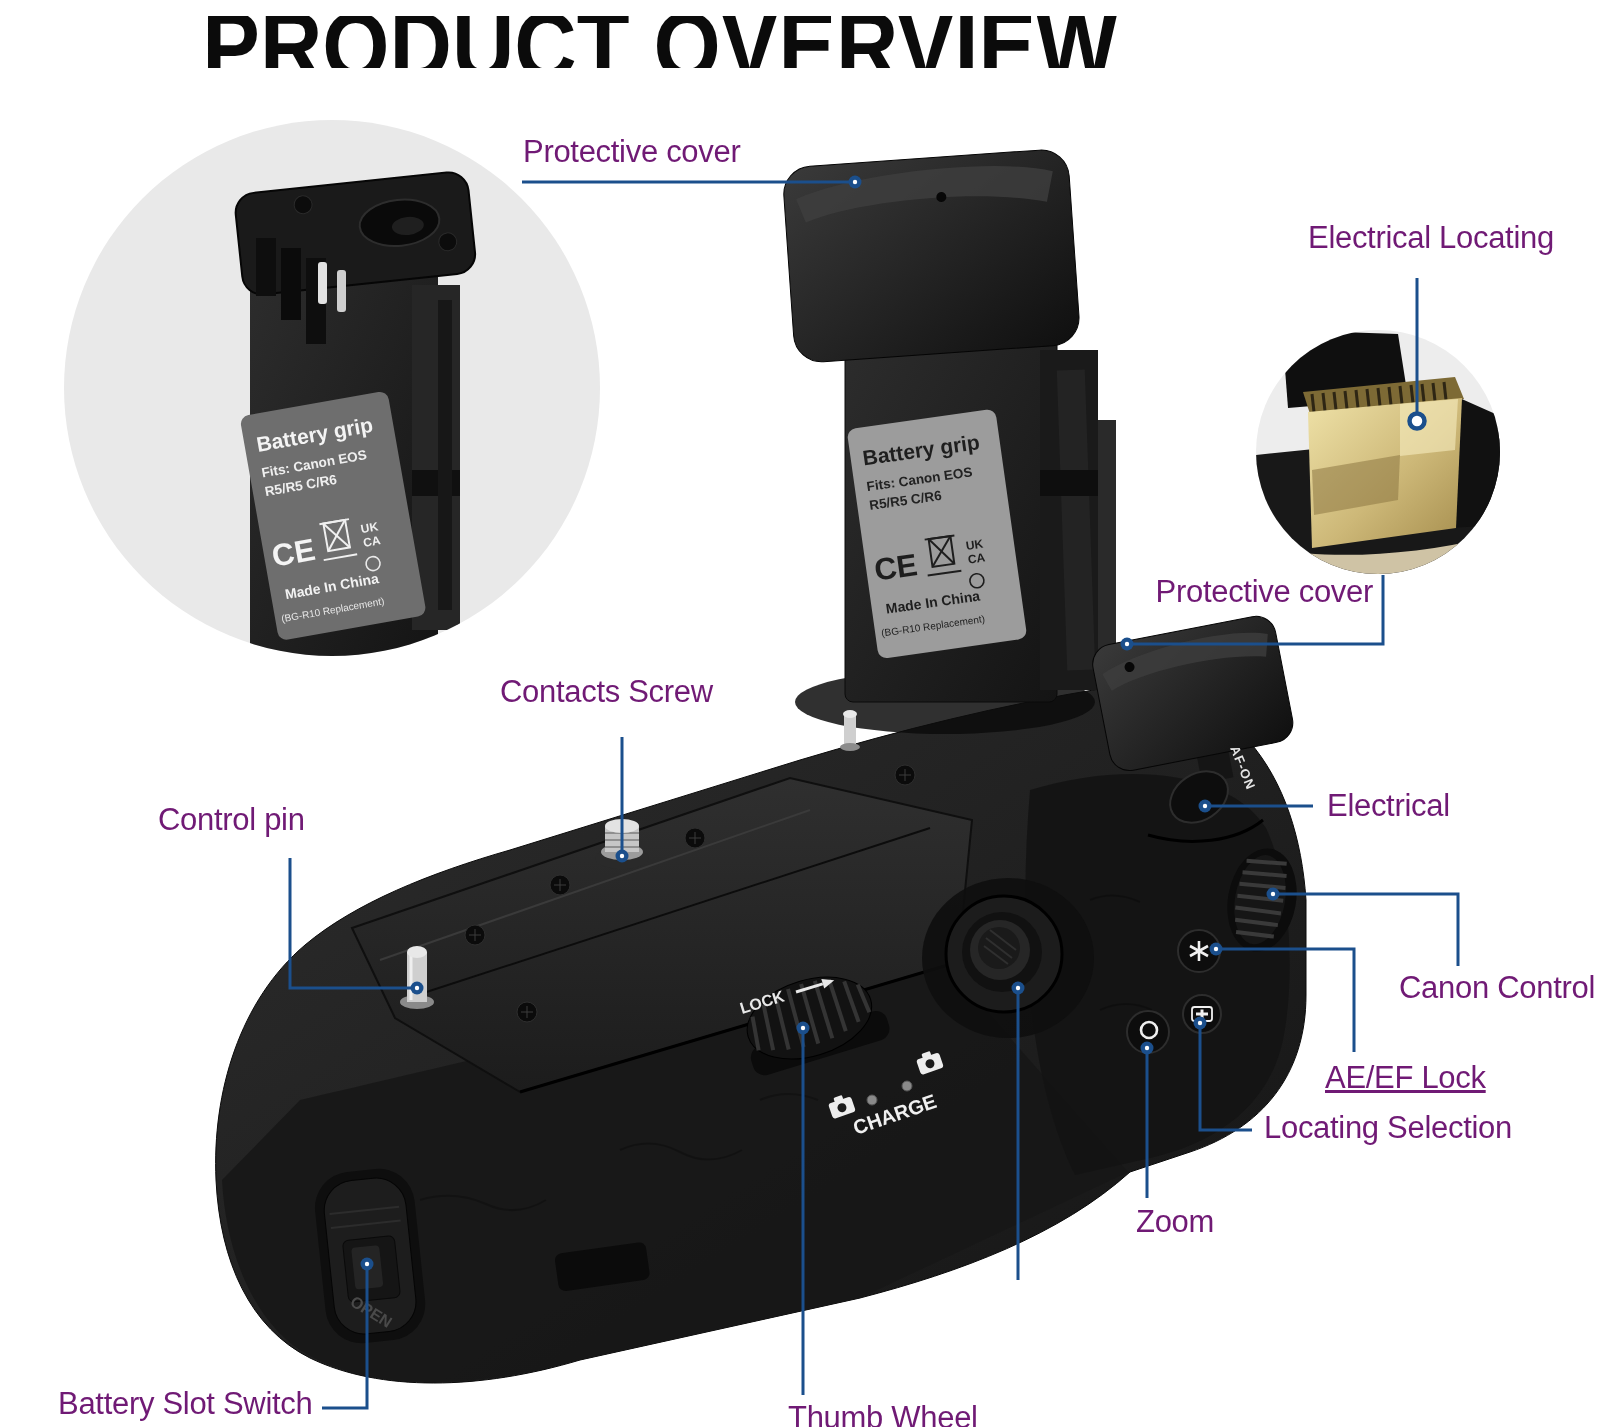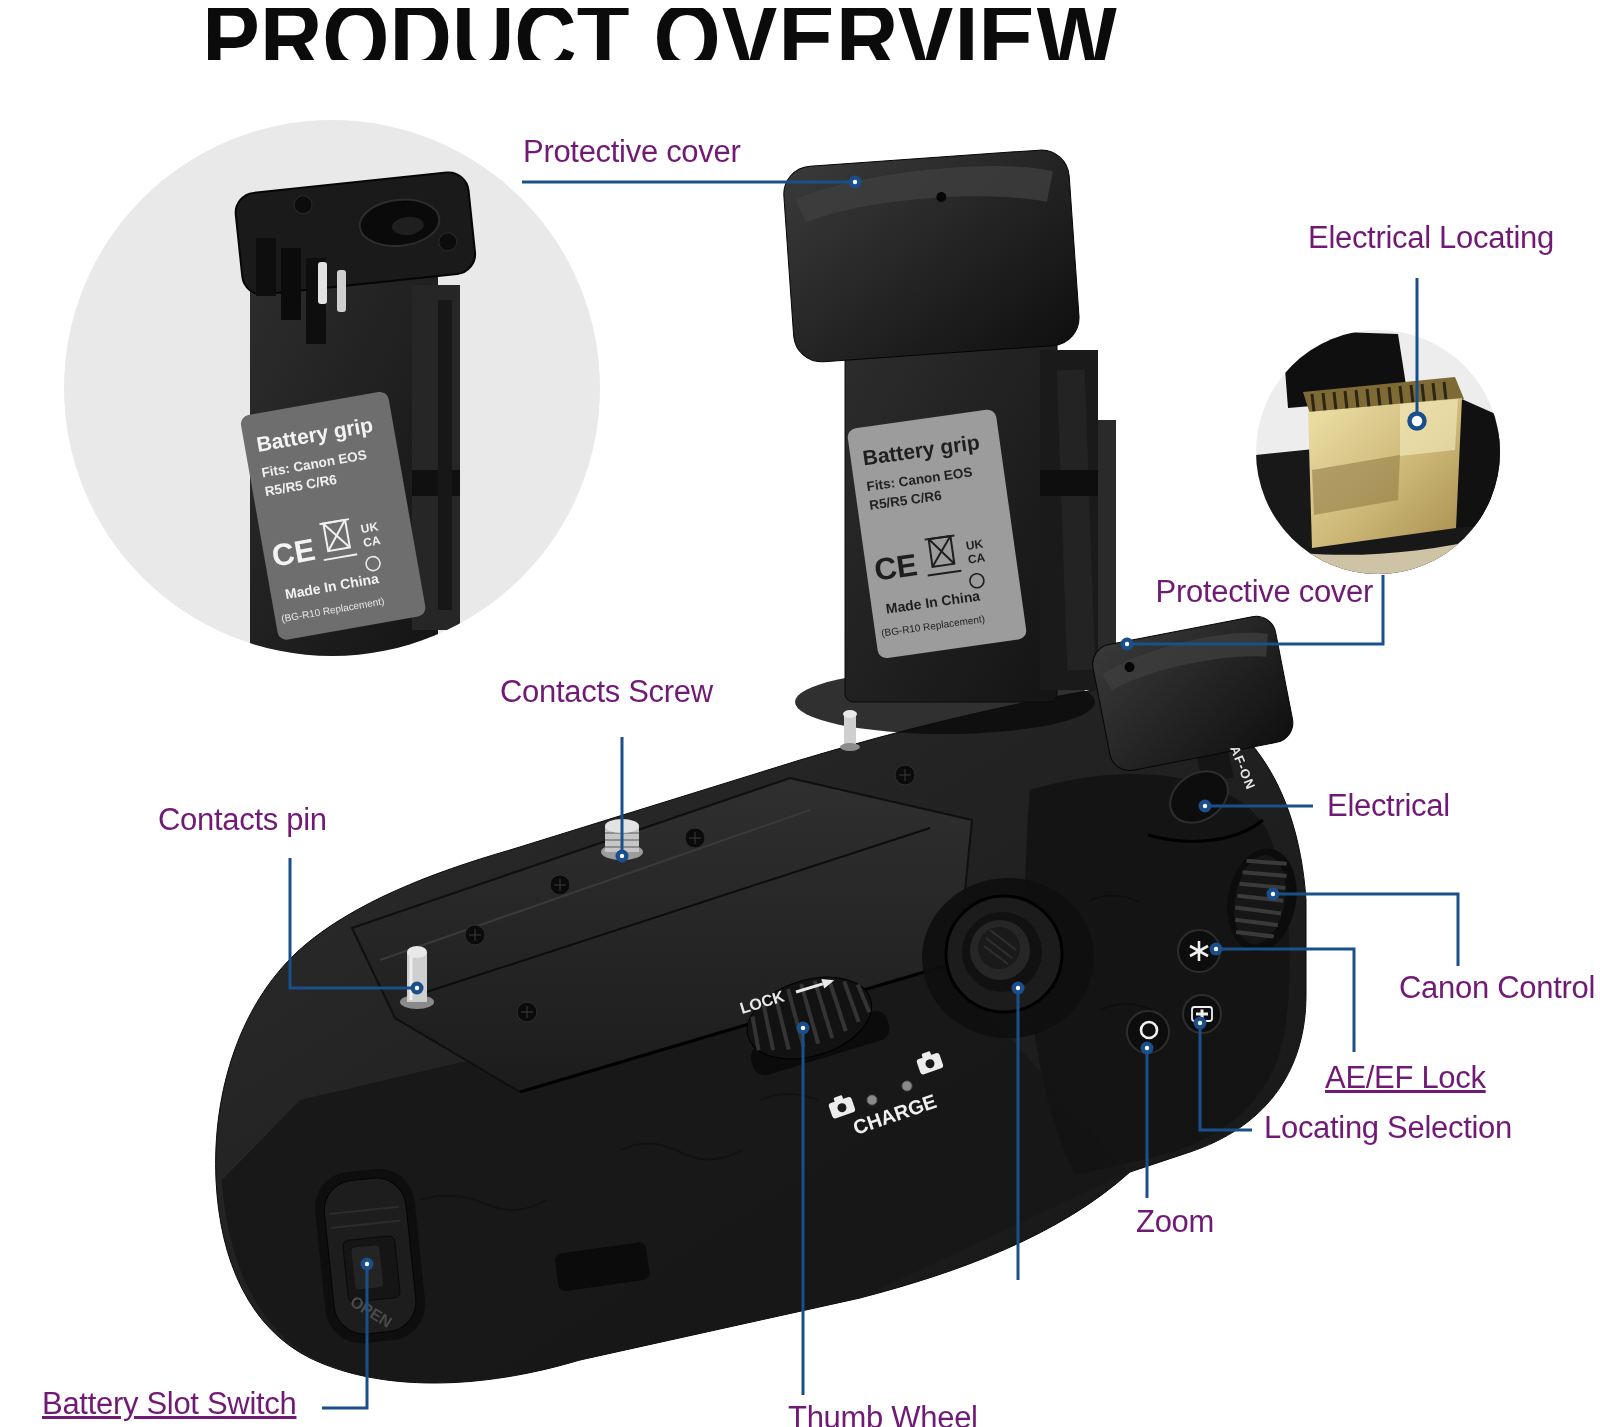--- a/index.html
+++ b/index.html
@@ -1,18 +1,18 @@
 <!DOCTYPE html>
 <html><head>
 <meta charset="utf-8">
 <style>
   html,body{margin:0;padding:0;background:#ffffff;}
   #stage{position:relative;width:1600px;height:1427px;overflow:hidden;background:#fff;
          font-family:"Liberation Sans",sans-serif;}
-  .title-clip{position:absolute;top:8px;left:0;width:1320px;height:52px;overflow:hidden;}
+  .title-clip{position:absolute;top:16px;left:0;width:1320px;height:52px;overflow:hidden;}
   .title-text{margin-top:-26px;text-align:center;font-size:90px;font-weight:800;
               letter-spacing:0px;color:#0b0b0b;white-space:nowrap;
               transform:scale(0.96,1.08);transform-origin:top center;}
   .callout{position:absolute;font-size:31px;color:#701a75;letter-spacing:-0.3px;
            white-space:nowrap;line-height:1.05;}
   .ta-r{text-align:right;}
   svg{position:absolute;top:0;left:0;}
   svg text{font-family:"Liberation Sans",sans-serif;}
 </style>
 </head>
@@ -399,21 +399,21 @@
   </svg>
 
   <div class="title-clip">
     <div class="title-text">PRODUCT OVERVIEW</div>
   </div>
 
   <div class="callout" style="left:523px;top:136px;">Protective cover</div>
   <div class="callout" style="left:1308px;top:222px;">Electrical Locating</div>
   <div class="callout ta-r" style="left:1073px;top:576px;width:300px;">Protective cover</div>
   <div class="callout" style="left:500px;top:676px;">Contacts Screw</div>
-  <div class="callout" style="left:158px;top:804px;">Contacts pin</div>
+  <div class="callout" style="left:158px;top:804px;">Control pin</div>
   <div class="callout" style="left:1327px;top:790px;">Electrical</div>
   <div class="callout" style="left:1399px;top:972px;">Canon Control</div>
   <div class="callout" style="left:1325px;top:1062px;text-decoration:underline;">AE/EF Lock</div>
   <div class="callout" style="left:1264px;top:1112px;">Locating Selection</div>
   <div class="callout" style="left:1136px;top:1206px;">Zoom</div>
-  <div class="callout" style="left:42px;top:1388px;text-decoration:underline;">Battery Slot Switch</div>
+  <div class="callout" style="left:58px;top:1388px;">Battery Slot Switch</div>
   <div class="callout" style="left:788px;top:1402px;">Thumb Wheel</div>
 </div>
 
 </body></html>

